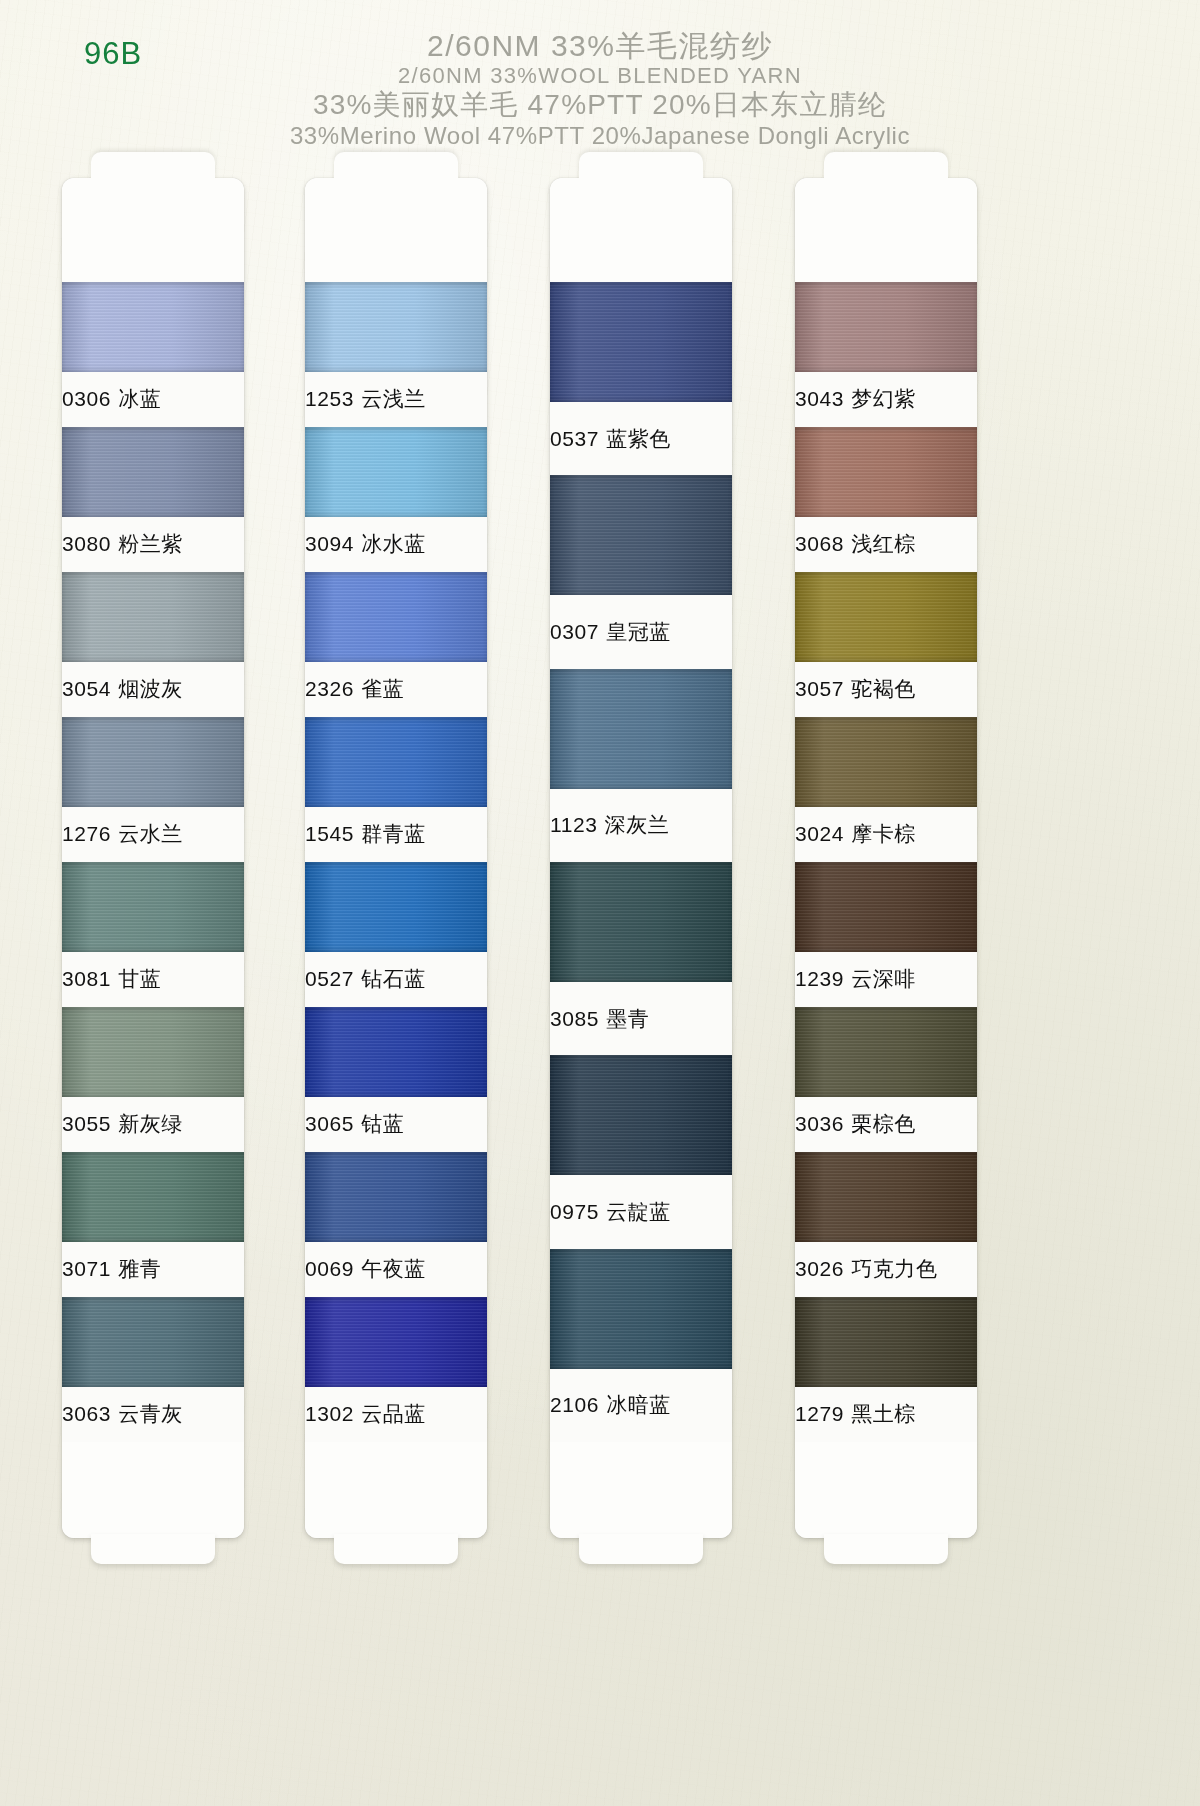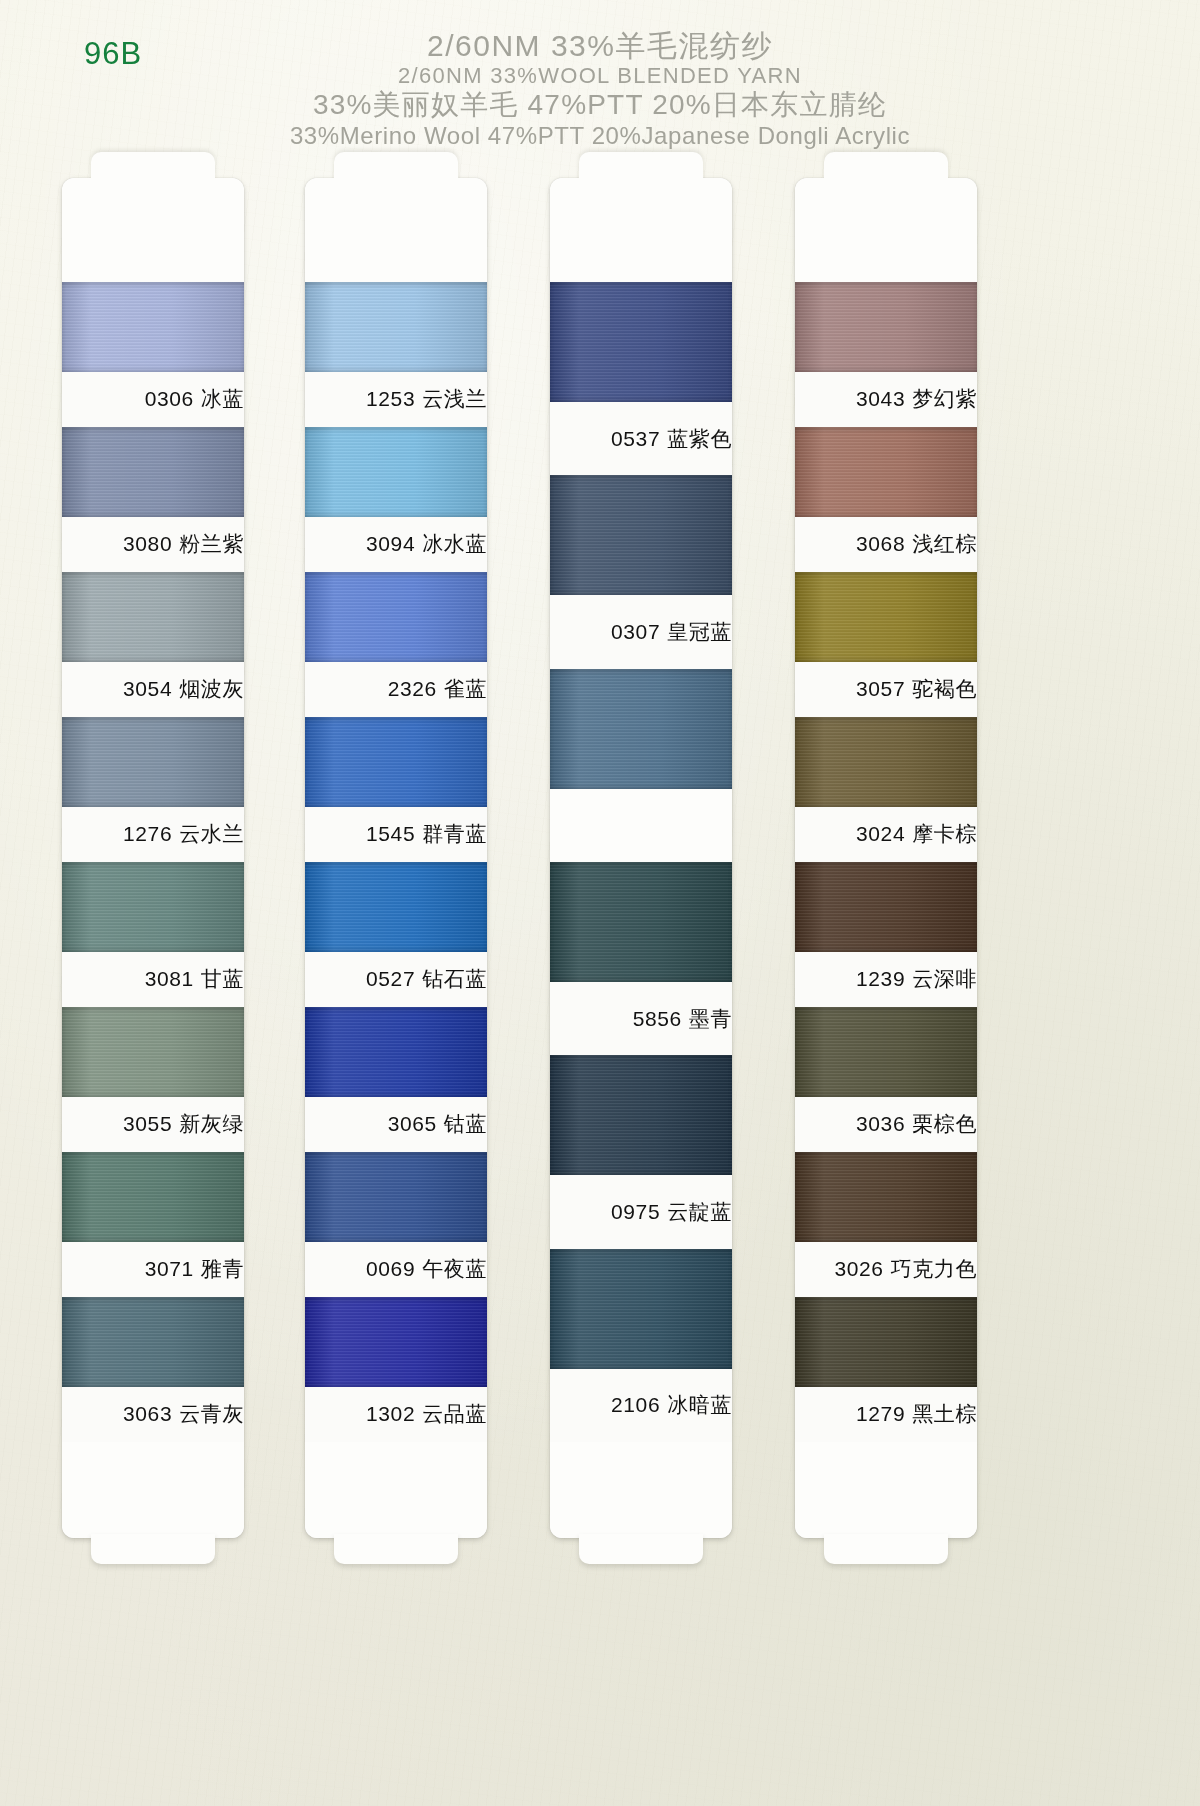--- a/index.html
+++ b/index.html
@@ -140,21 +140,21 @@
       linear-gradient(to right, rgba(0,0,0,.12) 0%, rgba(255,255,255,.10) 16%, rgba(255,255,255,.05) 60%, rgba(0,0,0,.10) 100%);
     pointer-events: none;
   }
   .label {
     position: absolute;
     left: 0; right: 0; bottom: 0;
     height: 38%;
     background: #fbfbf9;
     display: flex;
     align-items: center;
-    justify-content: flex-end;
+    justify-content: flex-start;
     color: #121212;
     font-size: 21px;
     letter-spacing: .6px;
     white-space: nowrap;
   }
   .label .code { margin-right: 7px; }
   .label .cname { }
 </style>
 </head>
 <body>
@@ -312,25 +312,29 @@
     </div>
     <div class="swatch">
       <div class="yarn" style="background-color:#3c4f68"></div>
       <div class="label">
         <span class="code">0307</span>
             <span class="cname">皇冠蓝</span>
       </div>
     </div>
     <div class="swatch">
       <div class="yarn" style="background-color:#4c6f8c"></div>
+      <div class="label">
+        <span class="code">1123</span>
+            <span class="cname">深灰兰</span>
+      </div>
     </div>
     <div class="swatch">
       <div class="yarn" style="background-color:#2c4a4e"></div>
       <div class="label">
-        <span class="code">5856</span>
+        <span class="code">3085</span>
             <span class="cname">墨青</span>
       </div>
     </div>
     <div class="swatch">
       <div class="yarn" style="background-color:#233749"></div>
       <div class="label">
         <span class="code">0975</span>
             <span class="cname">云靛蓝</span>
       </div>
     </div>

